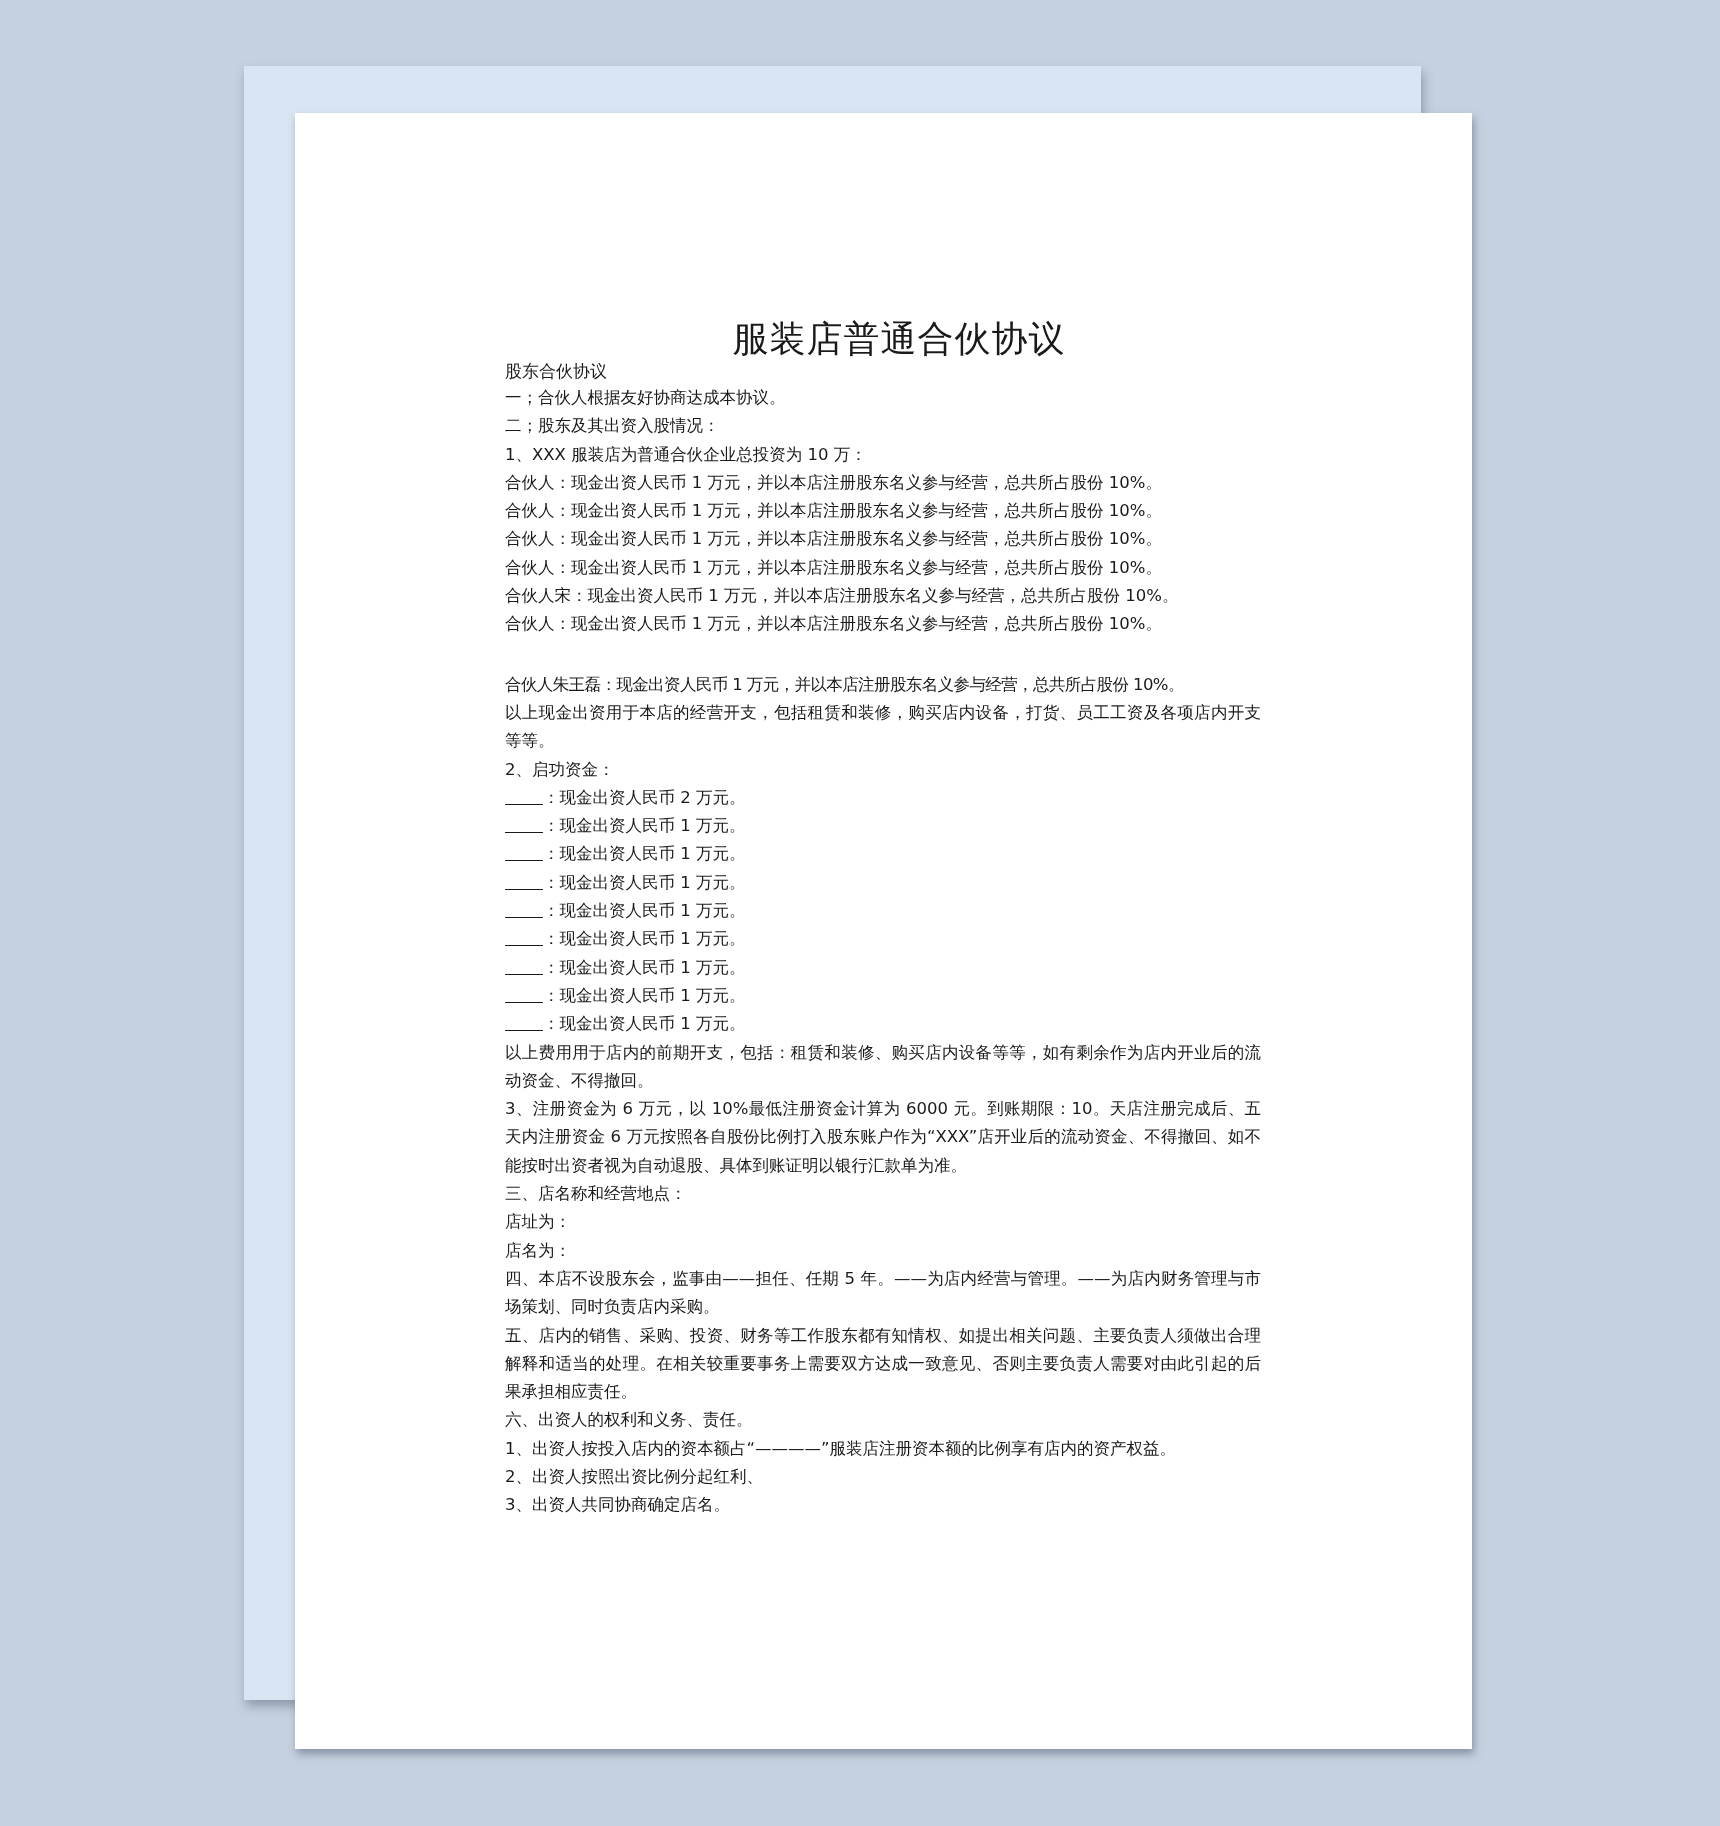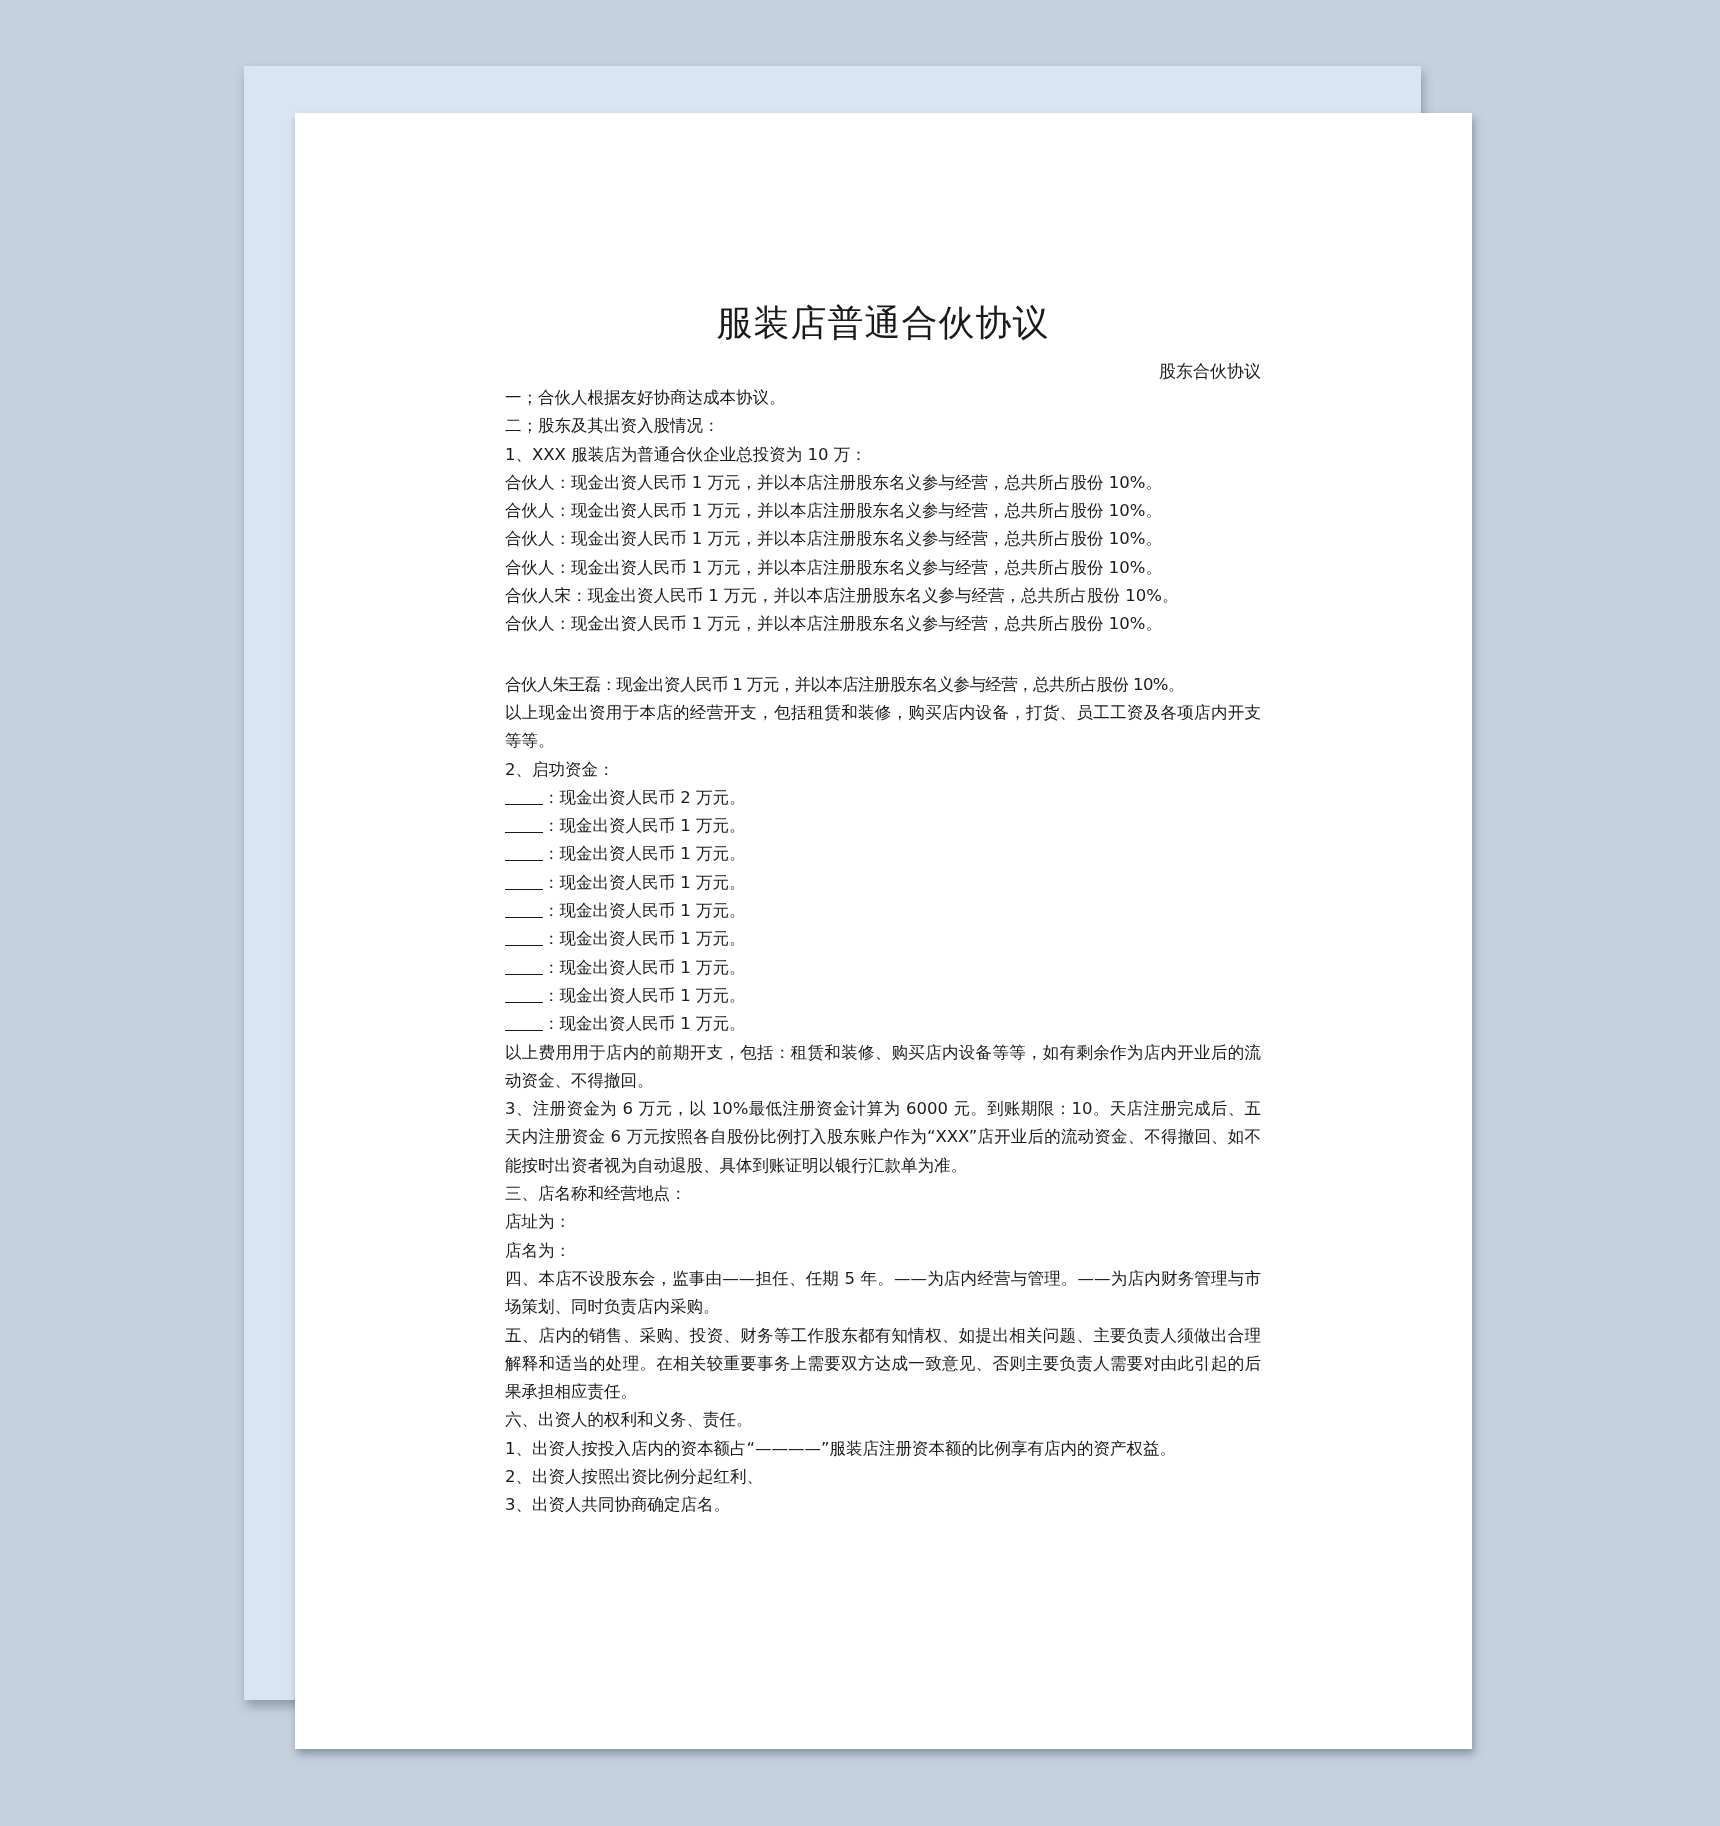--- a/index.html
+++ b/index.html
@@ -31,27 +31,27 @@
     color: #1a1a1a;
   }
   .title {
     position: absolute;
     top: 190px; left: 0; width: 756px;
     text-align: center;
     font-family: "DejaVu Serif", "Liberation Serif", serif;
     font-size: 36px;
     line-height: 40px;
     letter-spacing: 1px;
-    margin: 0;
+    margin: 16px;
     font-weight: normal;
   }
   .subtitle {
     position: absolute;
     top: 246px; left: 0; width: 756px;
-    text-align: right;
+    text-align: left;
     font-size: 17px;
     line-height: 24px;
   }
   .body {
     position: absolute;
     top: 271px; left: 0; width: 756px;
     font-size: 16.5px;
     line-height: 28.3px;
   }
   .line { white-space: nowrap; }

